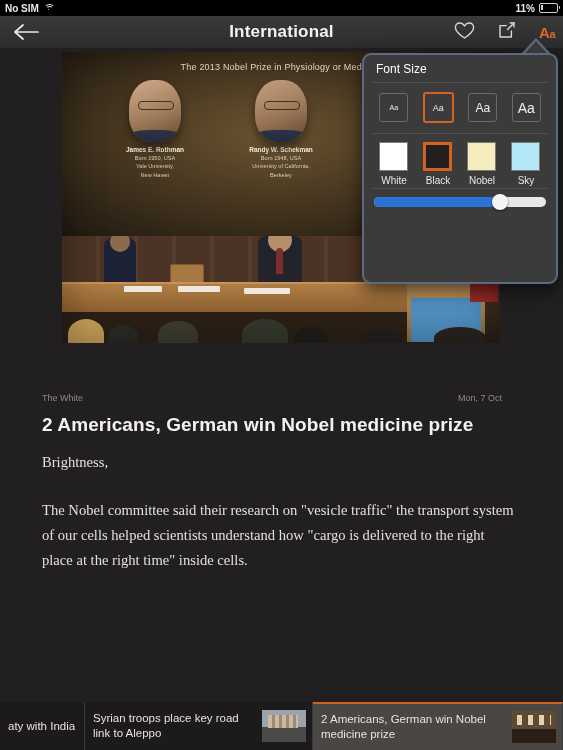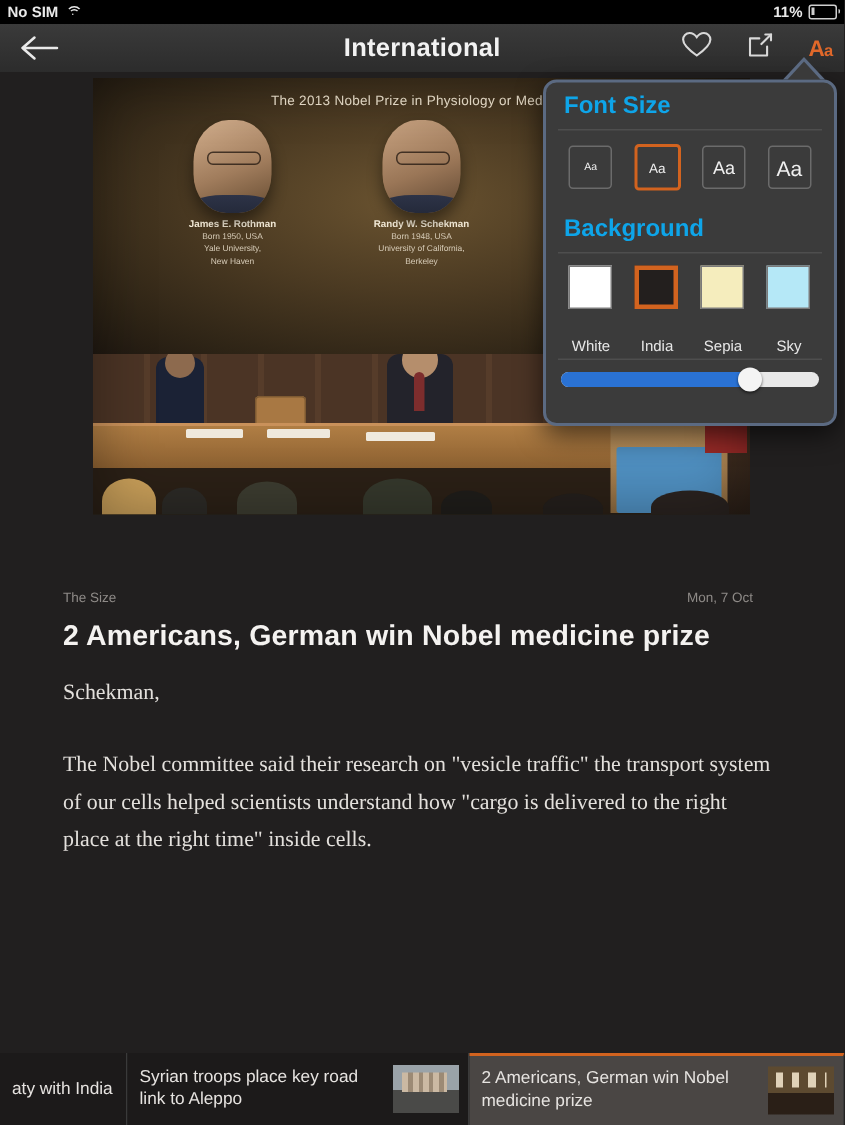--- a/index.html
+++ b/index.html
@@ -110,35 +110,35 @@
     border-left:14px solid transparent;border-right:14px solid transparent;
     border-bottom:15px solid #5b6a82;z-index:31;}
   .pop-caret:after{content:"";position:absolute;left:-11px;top:3px;width:0;height:0;
     border-left:11px solid transparent;border-right:11px solid transparent;
     border-bottom:12px solid #3a3a3a;}
   .popover{
     position:absolute;left:362px;top:53px;width:192px;height:227px;z-index:30;
     background:#3b3b3b;border:2px solid #5b6a82;border-radius:9px;
     box-shadow:0 6px 18px rgba(0,0,0,.6);
   }
-  .pop-sec-title{color:#0ea5e9;font-size:16px;font-weight:bold;padding:7px 0 6px 12px;}
+  .pop-sec-title{color:#ffffff;font-size:12px;font-weight:normal;padding:7px 0 6px 12px;}
   .pop-divider{height:1px;background:#4e4e4e;margin:0 8px;}
   .fs-row{display:flex;align-items:center;justify-content:space-around;padding:9px 8px 10px;}
   .fs-btn{width:27px;height:27px;border:1px solid #6b6b6b;border-radius:3px;
     display:flex;align-items:center;justify-content:center;color:#efefef;cursor:pointer;background:#3b3b3b;}
   .fs-btn.sel{border:2px solid #d2631f;}
   .fs-btn.s1{font-size:7px;}
   .fs-btn.s2{font-size:9px;}
   .fs-btn.s3{font-size:12px;}
   .fs-btn.s4{font-size:14px;}
   .bg-row{display:flex;justify-content:space-around;padding:8px 8px 2px;}
   .bg-item{width:30px;text-align:center;cursor:pointer;}
   .sw{width:29px;height:29px;border:1px solid #7a7a7a;box-sizing:border-box;}
   .bg-item.sel .sw{border:3px solid #d2631f;}
-  .bg-label{color:#e7e7e7;font-size:10px;margin-top:20px;}
+  .bg-label{color:#e7e7e7;font-size:10px;margin-top:4px;}
   .bright-row{padding:8px 10px 0;}
   .slider{position:relative;height:10px;border-radius:5px;background:#e8e8e8;}
   .slider-fill{position:absolute;left:0;top:0;height:10px;border-radius:5px;background:#2a72d4;}
   .slider-thumb{position:absolute;top:-3px;width:16px;height:16px;border-radius:50%;
     background:#f4f4f4;box-shadow:0 1px 2px rgba(0,0,0,.6);cursor:pointer;}
 
   
   .bottombar{position:absolute;left:0;top:702px;width:563px;height:48px;background:#131313;display:flex;}
   .bitem{position:relative;height:48px;display:flex;align-items:center;
     border-right:1px solid #3a3a3a;box-sizing:border-box;cursor:pointer;background:#1c1a1a;}
@@ -251,60 +251,59 @@
           <div class="blob" style="left:180px;width:46px;height:30px;background:#35382c;"></div>
           <div class="blob" style="left:232px;width:34px;height:22px;background:#1f1d1a;"></div>
           <div class="blob" style="left:300px;width:40px;height:20px;background:#241f1c;"></div>
           <div class="blob" style="left:372px;width:52px;height:22px;background:#2a2320;"></div>
         </div>
       </div>
       <div class="photo-shade"></div>
     </div>
 
     <div class="credits">
-      <div class="credit-src">The Size</div>
+      <div class="credit-src">The White</div>
       <div class="credit-date">Mon, 7 Oct</div>
     </div>
 
     <div class="headline">2 Americans, German win Nobel medicine prize</div>
 
     <div class="body">
-      <p>Schekman,</p>
+      <p>Brightness,</p>
       <p>The Nobel committee said their research on "vesicle traffic" the transport system of our cells helped scientists understand how "cargo is delivered to the right place at the right time" inside cells.</p>
 
     </div>
     <div class="content-fade"></div>
   </div>
 
   <div class="pop-caret"></div>
   <div class="popover">
 
     <div class="pop-sec-title">Font Size</div>
     <div class="pop-divider"></div>
     <div class="fs-row">
       <div class="fs-btn s1">Aa</div>
       <div class="fs-btn s2 sel">Aa</div>
       <div class="fs-btn s3">Aa</div>
       <div class="fs-btn s4">Aa</div>
     </div>
 
-    <div class="pop-sec-title">Background</div>
     <div class="pop-divider"></div>
     <div class="bg-row">
       <div class="bg-item">
         <div class="sw" style="background:#ffffff"></div>
         <div class="bg-label">White</div>
       </div>
       <div class="bg-item sel">
         <div class="sw" style="background:#231f1e"></div>
-        <div class="bg-label">India</div>
+        <div class="bg-label">Black</div>
       </div>
       <div class="bg-item">
         <div class="sw" style="background:#f5edbd"></div>
-        <div class="bg-label">Sepia</div>
+        <div class="bg-label">Nobel</div>
       </div>
       <div class="bg-item">
         <div class="sw" style="background:#b5e8f7"></div>
         <div class="bg-label">Sky</div>
       </div>
     </div>
 
     <div class="pop-divider"></div>
     <div class="bright-row">
       <div class="slider">

